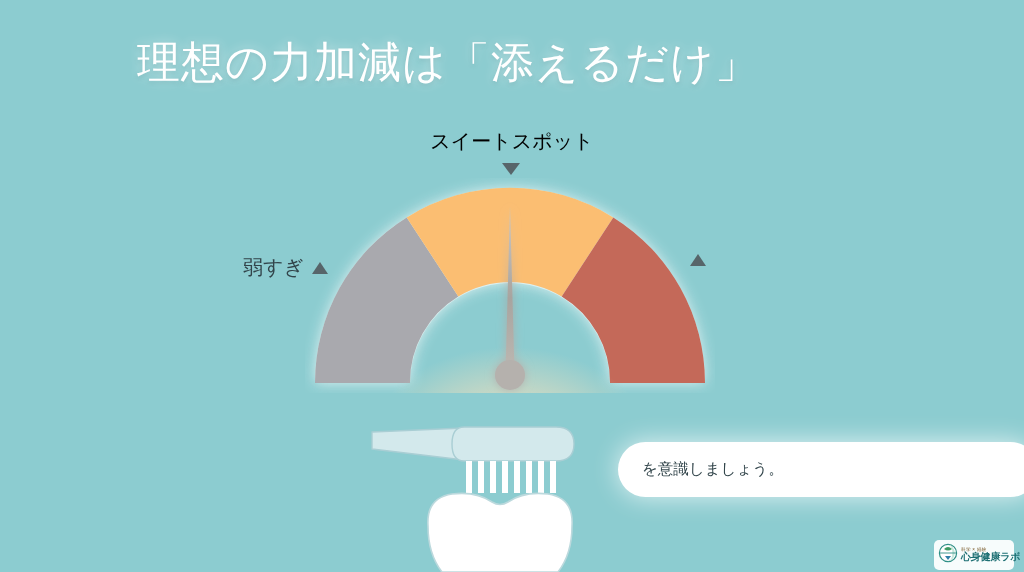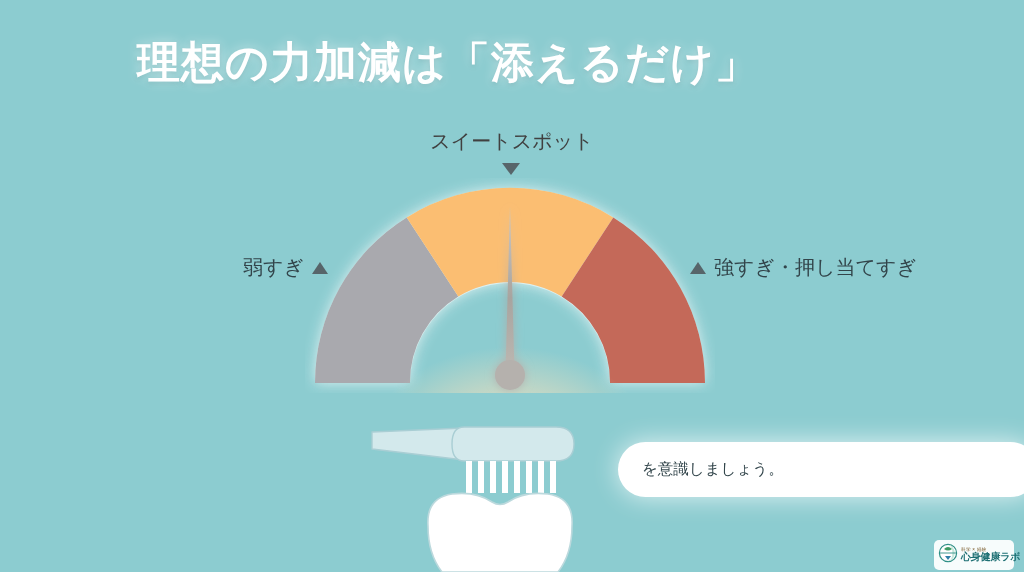--- a/index.html
+++ b/index.html
@@ -19,21 +19,21 @@
   }
 
   
   #title {
     position: absolute;
     left: 0;
     top: 34px;
     width: 896px;
     text-align: center;
     font-size: 43px;
-    font-weight: 700;
+    font-weight: 400;
     letter-spacing: 1px;
     color: #ffffff;
     text-shadow: 0 0 12px rgba(255,255,255,0.55), 0 2px 4px rgba(60,120,125,0.25);
     white-space: nowrap;
   }
 
   
   #gauge-wrap {
     position: absolute;
     left: 305px;
@@ -44,21 +44,21 @@
   #gauge-svg { display: block; width: 410px; height: 215px; }
 
   
   #sweet-label {
     position: absolute;
     left: 0;
     top: 128px;
     width: 1024px;
     text-align: center;
     font-size: 20px;
-    color: #404040;
+    color: #000000;
     white-space: nowrap;
   }
   #sweet-marker {
     position: absolute;
     left: 502px;
     top: 163px;
     width: 0; height: 0;
     border-left: 9px solid transparent;
     border-right: 9px solid transparent;
     border-top: 12px solid #57656a;
@@ -200,21 +200,20 @@
       </g>
     </svg>
   </div>
 
   <div class="side-label" id="label-weak">
     <span>弱すぎ</span>
     <span class="tri-up"></span>
   </div>
   <div class="side-label" id="label-strong">
     <span class="tri-up"></span>
-    <span>強すぎ・押し当てすぎ</span>
   </div>
 
   <div id="illustration">
     <svg width="280" height="154" viewBox="0 0 280 154" xmlns="http://www.w3.org/2000/svg" aria-hidden="true">
 
       <path d="M12,14 L104,10 Q118,10 120,22 L120,30 Q118,42 104,42 L12,31 Z" fill="#d3e9ec" stroke="#a9ced4" stroke-width="1.4" stroke-linejoin="round"></path>
 
       <path d="M104,9 L196,9 Q214,9 214,26 Q214,43 196,43 L104,43 Q92,43 92,26 Q92,9 104,9 Z" fill="#d3e9ec" stroke="#a9ced4" stroke-width="1.4"></path>
 
       <g fill="#ffffff">

